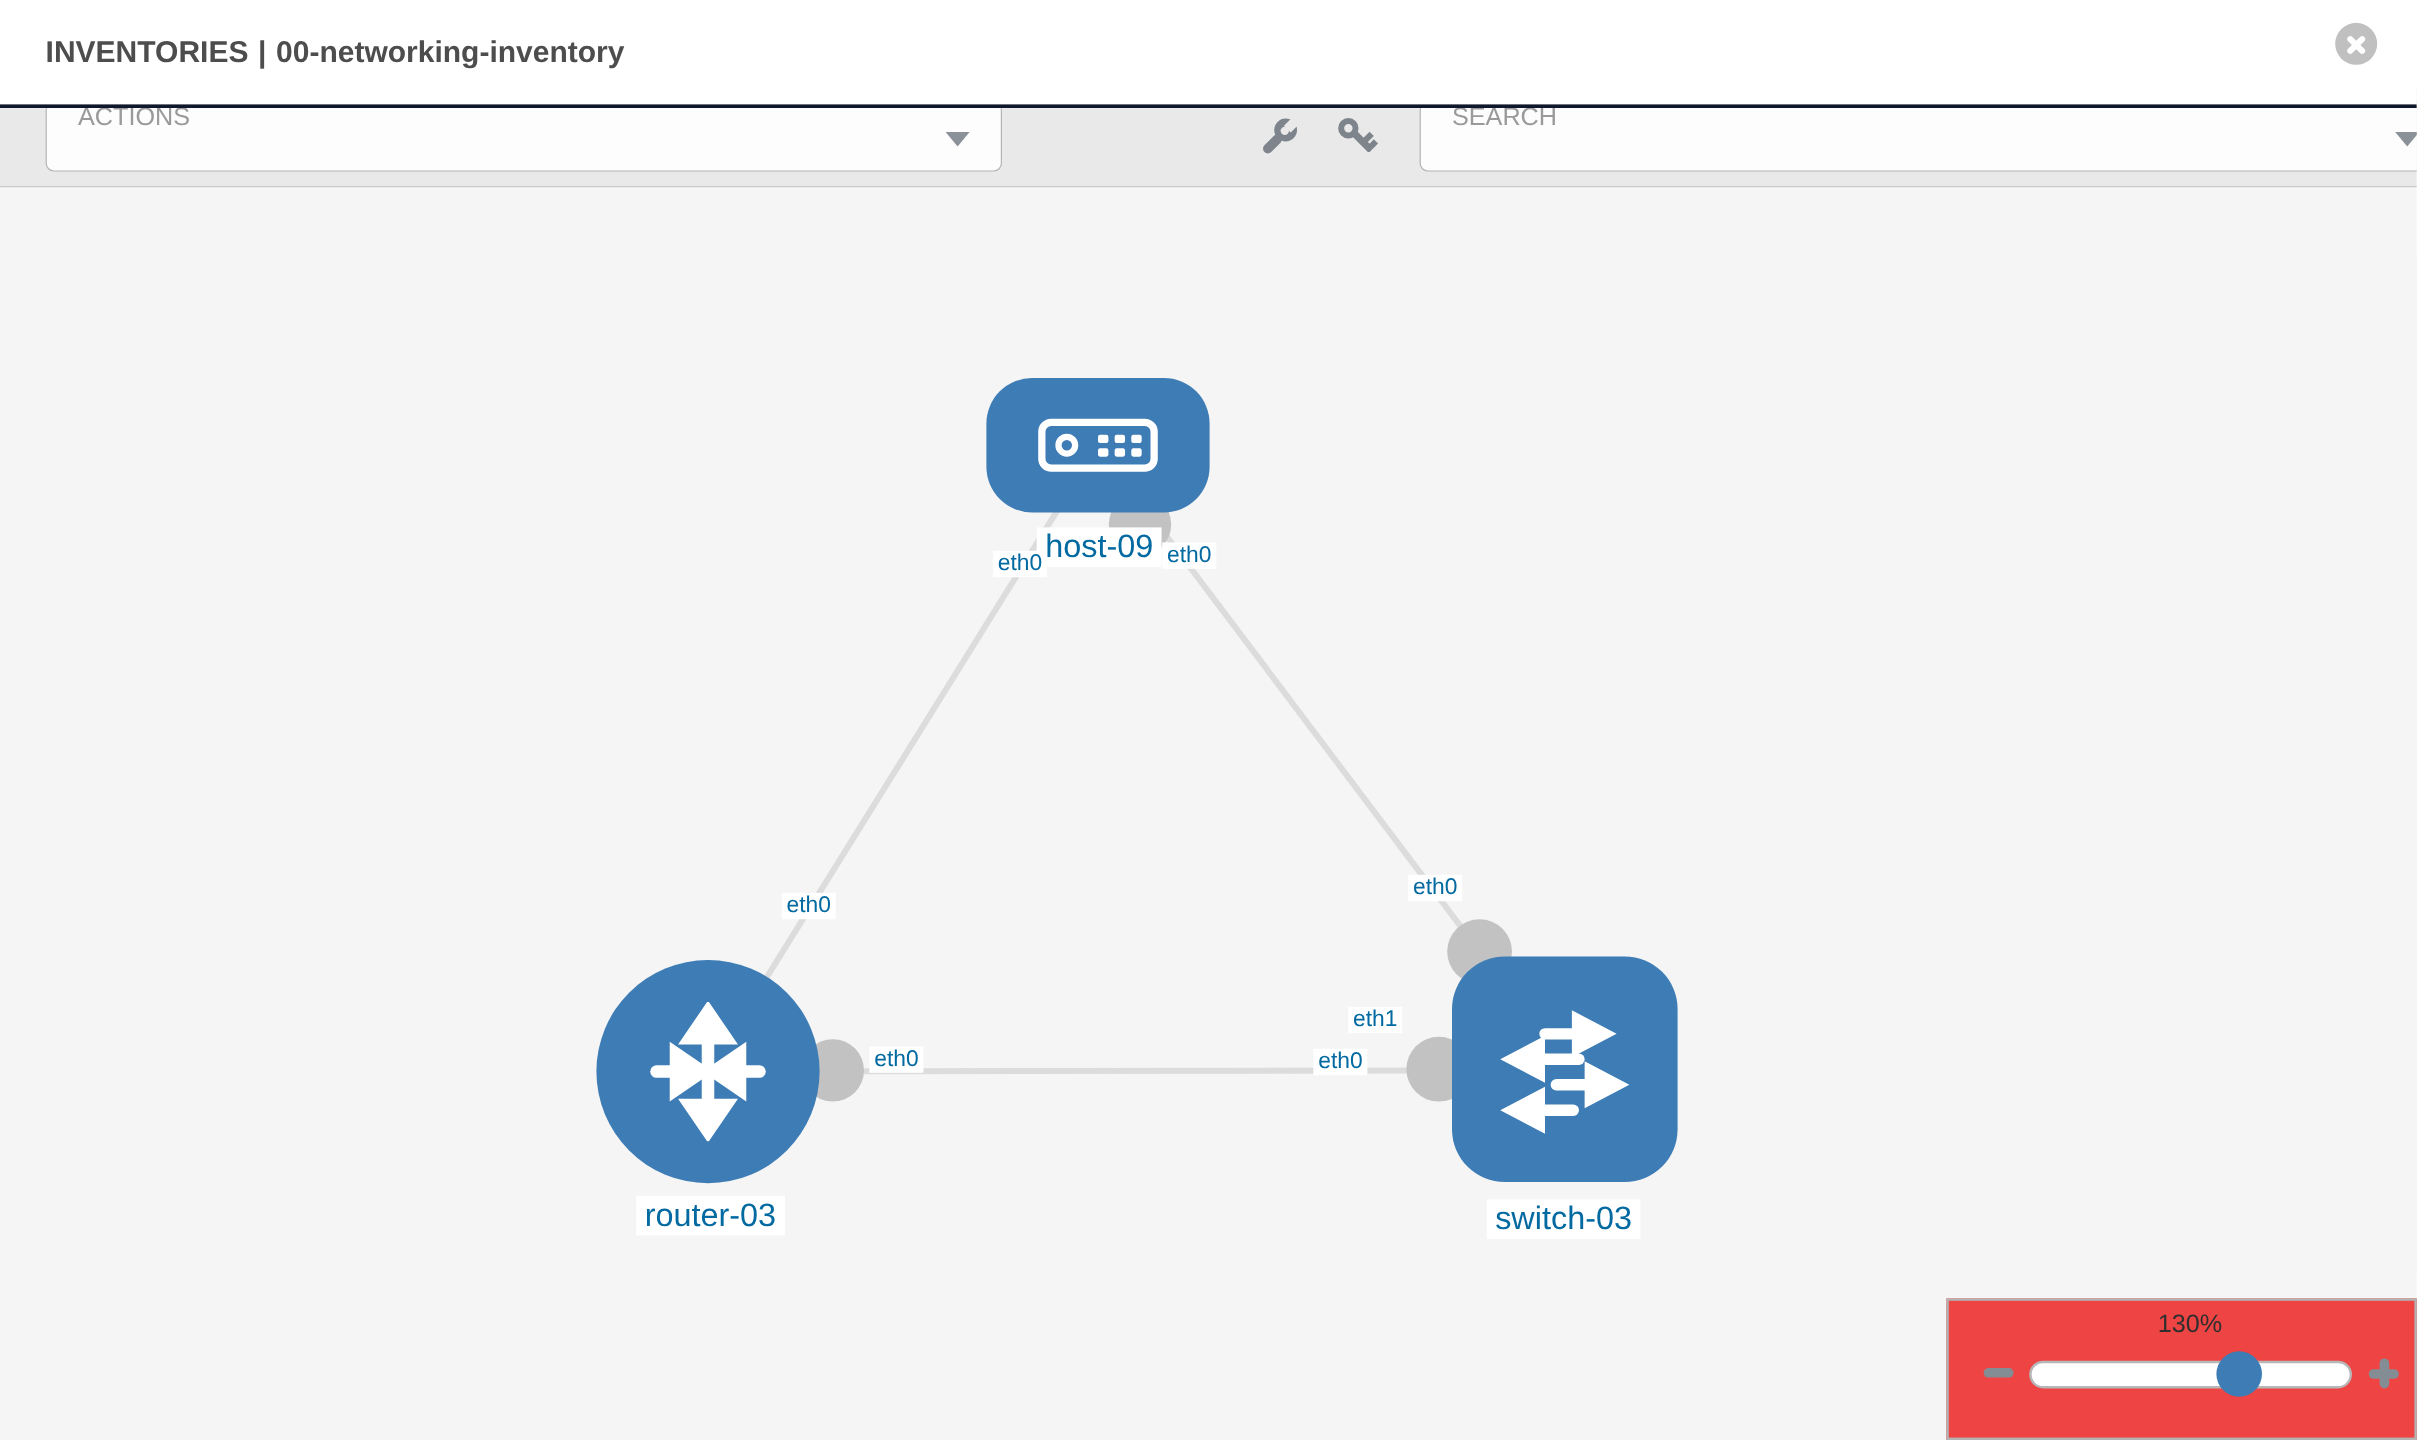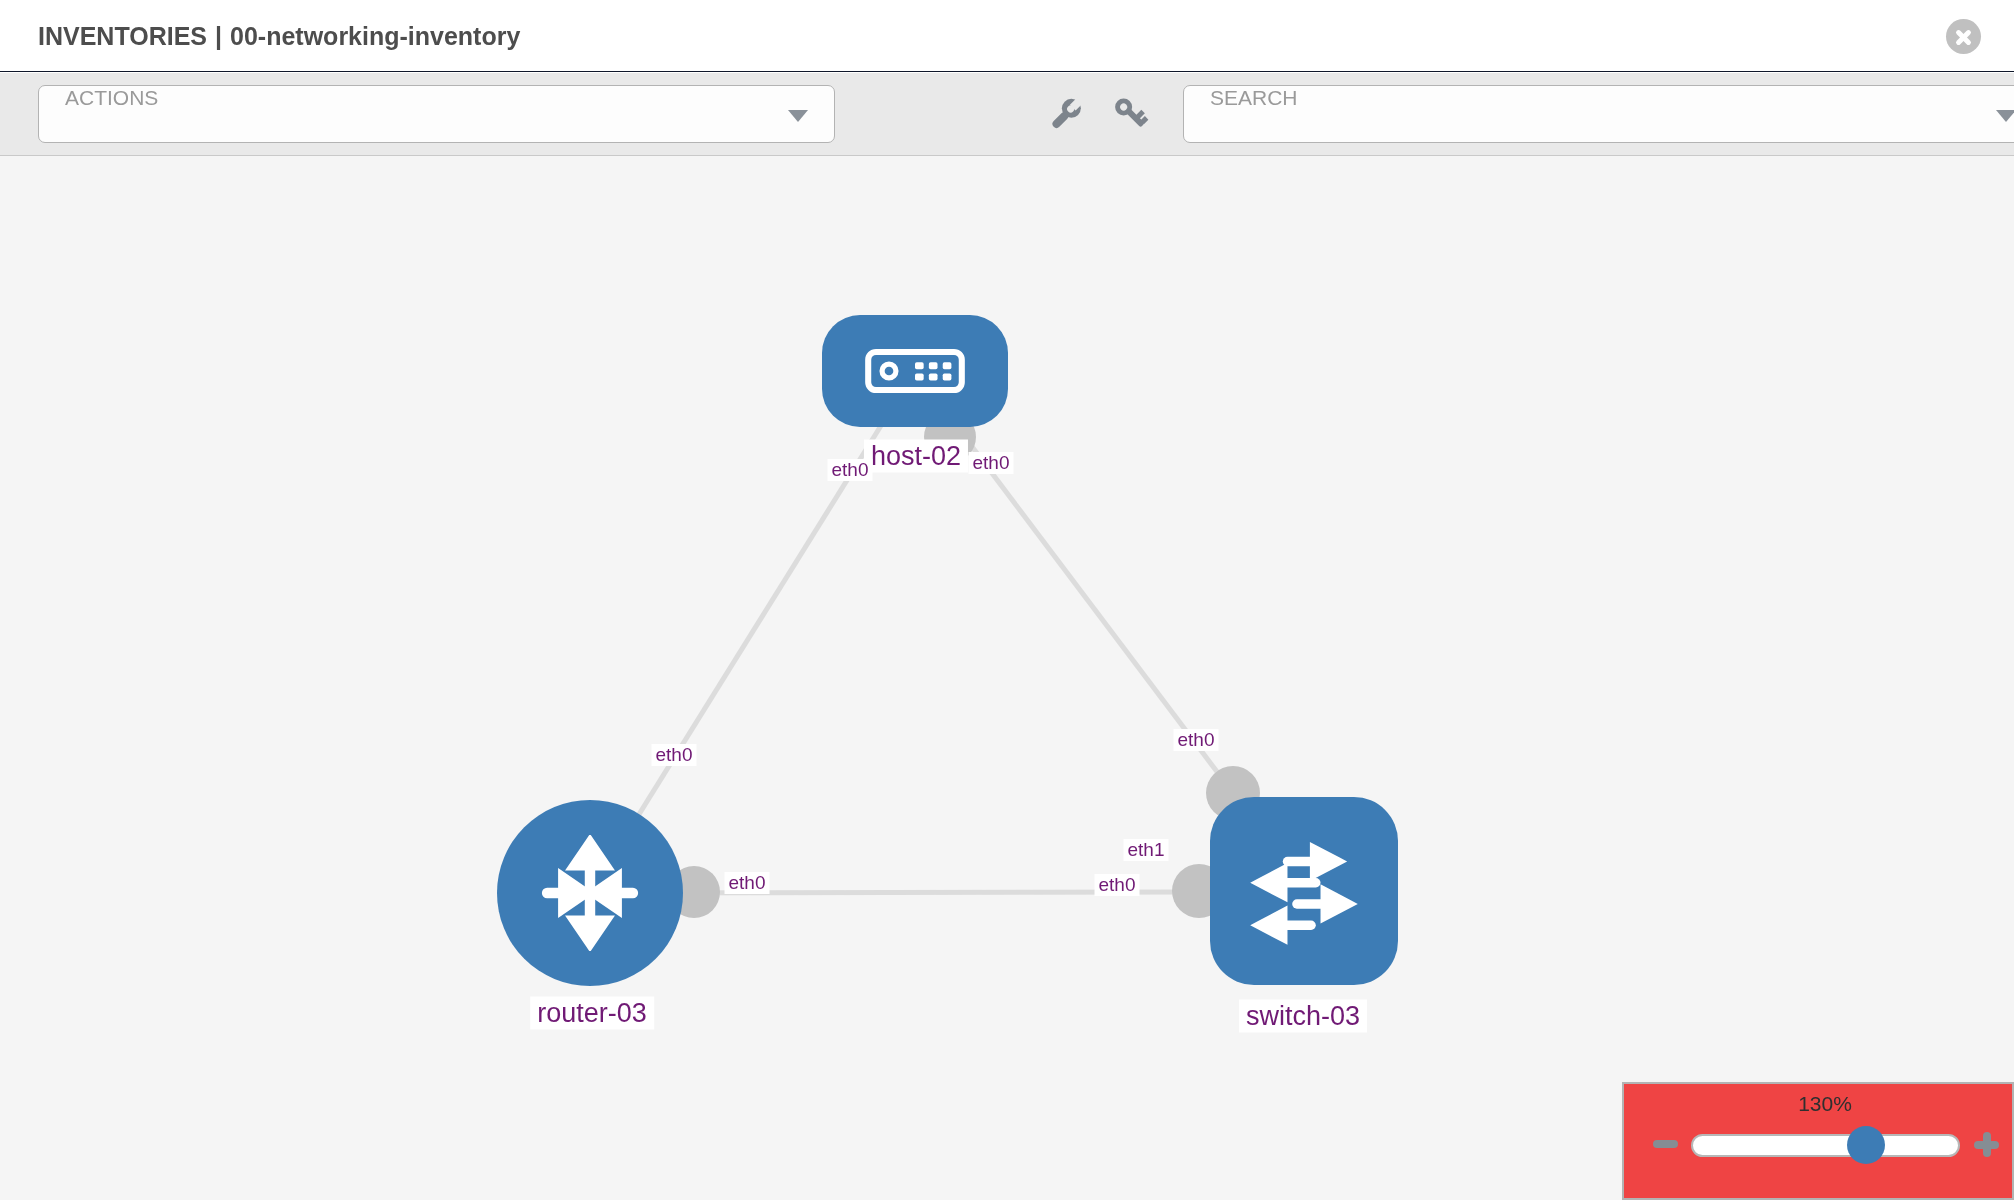--- a/index.html
+++ b/index.html
@@ -1,22 +1,22 @@
 <!DOCTYPE html>
 <html><head>
 <meta charset="utf-8">
 <style>
   * { margin:0; padding:0; box-sizing:border-box; }
   html,body { width:2014px; height:1200px; overflow:hidden; background:#fff;
               font-family:"Liberation Sans","DejaVu Sans",sans-serif; }
   .page { position:relative; width:2014px; height:1200px; }
 
   
-  .app-header { position:absolute; top:0; left:0; right:0; height:72px; background:#ffffff;
-                border-bottom:1px solid #0f172a; z-index:20; }
+  .app-header { position:absolute; top:0; left:0; right:0; height:90px; background:#ffffff;
+                border-bottom:3px solid #0f172a; z-index:20; }
   .page-title { position:absolute; left:38px; top:50%; transform:translateY(-50%);
                 font-size:25px; font-weight:bold; color:#4d4d4d; white-space:nowrap; }
   .page-title .sep { padding:0 8px; }
   .close-btn { position:absolute; right:33px; top:19px; width:35px; height:35px; border-radius:50%;
                background:#c0c0c0; cursor:pointer; }
   .close-btn .bar { position:absolute; left:8px; top:15.5px; width:19px; height:5px; border-radius:2.5px;
                     background:#ffffff; }
   .close-btn .bar.b1 { transform:rotate(45deg); }
   .close-btn .bar.b2 { transform:rotate(-45deg); }
 
@@ -51,21 +51,21 @@
   
   .canvas { position:absolute; top:156px; left:0; right:0; bottom:0; background:#f5f5f5; z-index:1; }
   .topo-svg { position:absolute; left:0; top:0; }
 
   .node { position:absolute; background:#3d7cb5; display:flex; align-items:center; justify-content:center;
           z-index:3; cursor:pointer; }
   .node-host   { left:822px; top:159px; width:186px; height:112px; border-radius:38px; }
   .node-router { left:497px; top:644px; width:186px; height:186px; border-radius:50%; }
   .node-switch { left:1210px; top:641px; width:188px; height:188px; border-radius:44px; }
 
-  .nlabel { position:absolute; transform:translate(-50%,-50%); background:#ffffff; color:#701a75;
+  .nlabel { position:absolute; transform:translate(-50%,-50%); background:#ffffff; color:#0369a1;
             white-space:nowrap; z-index:5; }
   .node-label { font-size:27px; padding:1px 7px; }
   .if-label { font-size:19px; padding:0 4px; }
   .lbl-host      { left:916px;  top:300px; }
   .lbl-router    { left:592px;  top:857px; }
   .lbl-switch    { left:1303px; top:860px; }
   .if-host-left  { left:850px;  top:314px; }
   .if-host-right { left:991px;  top:307px; }
   .if-router-top { left:674px;  top:599px; }
   .if-switch-top { left:1196px; top:584px; }
@@ -180,21 +180,21 @@
           <line x1="60" y1="43" x2="30" y2="43"></line>
             <polygon points="13,43 32,33 32,53"></polygon>
           <line x1="44" y1="61" x2="70" y2="61"></line>
             <polygon points="87,61 68,51 68,71"></polygon>
           <line x1="56" y1="79" x2="29" y2="79"></line>
             <polygon points="13,79 32,69 32,89"></polygon>
         </g>
       </svg>
     </div>
 
-    <div class="nlabel node-label lbl-host">host-02</div>
+    <div class="nlabel node-label lbl-host">host-09</div>
     <div class="nlabel node-label lbl-router">router-03</div>
     <div class="nlabel node-label lbl-switch">switch-03</div>
 
     <div class="nlabel if-label if-host-left">eth0</div>
     <div class="nlabel if-label if-host-right">eth0</div>
     <div class="nlabel if-label if-router-top">eth0</div>
     <div class="nlabel if-label if-switch-top">eth0</div>
     <div class="nlabel if-label if-router-right">eth0</div>
     <div class="nlabel if-label if-switch-left-under">eth0</div>
     <div class="nlabel if-label if-switch-left-over">eth1</div>

